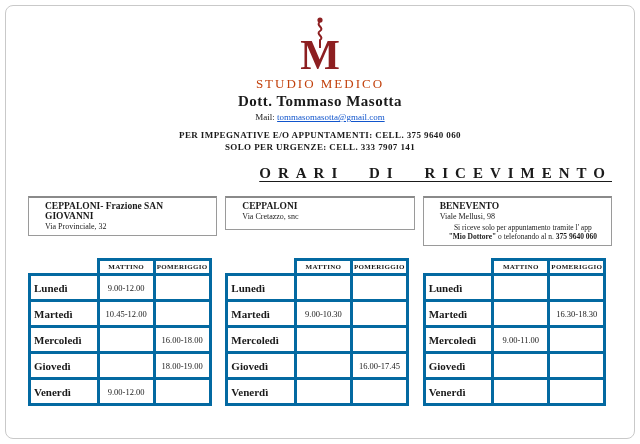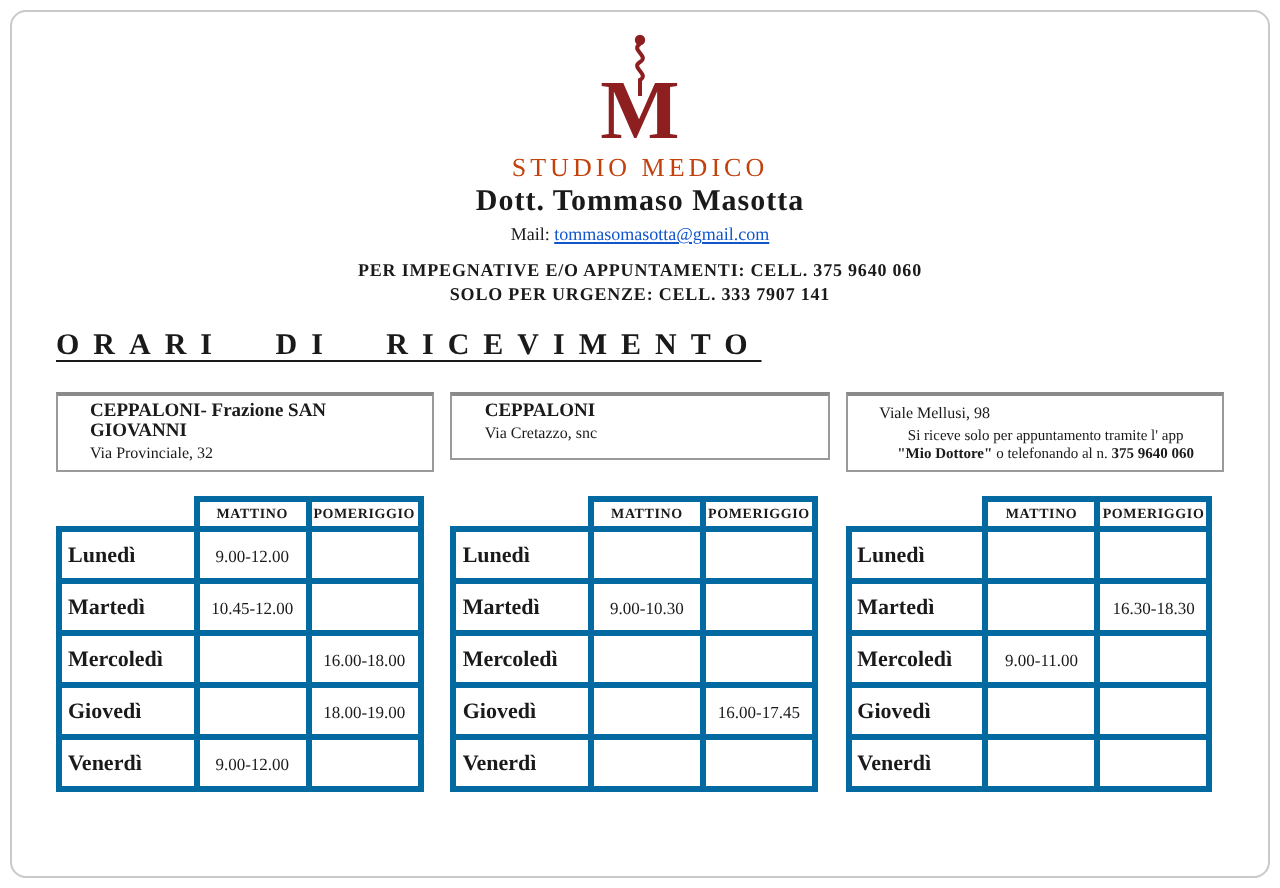--- a/index.html
+++ b/index.html
@@ -40,21 +40,21 @@
     font-size: 9px;
     font-weight: bold;
     letter-spacing: .4px;
     line-height: 12px;
   }
   .schedule-title {
     font-size: 15px;
     font-weight: bold;
     letter-spacing: 7px;
     word-spacing: 14px;
-    text-align: left;
+    text-align: right;
     text-decoration: underline;
     text-underline-offset: 3px;
     margin: 12px 0 14px 0;
   }
   .loc-row {
     display: grid;
     grid-template-columns: 1fr 1fr 1fr;
     gap: 8px;
     align-items: start;
   }
@@ -134,20 +134,21 @@
   <div class="loc-row">
     <div class="loc-box">
       <div class="loc-name">CEPPALONI- Frazione SAN GIOVANNI</div>
       <div class="loc-address">Via Provinciale, 32</div>
     </div>
     <div class="loc-box">
       <div class="loc-name">CEPPALONI</div>
       <div class="loc-address">Via Cretazzo, snc</div>
     </div>
     <div class="loc-box">
+      <div class="loc-name">BENEVENTO</div>
       <div class="loc-address">Viale Mellusi, 98</div>
       <div class="loc-note">
         <span>Si riceve solo per appuntamento tramite l' app</span><br>
         <span class="b">"Mio Dottore"</span><span> o telefonando al n. </span><span class="b">375 9640 060</span>
       </div>
     </div>
   </div>
 
   <div class="tables-row">
 

